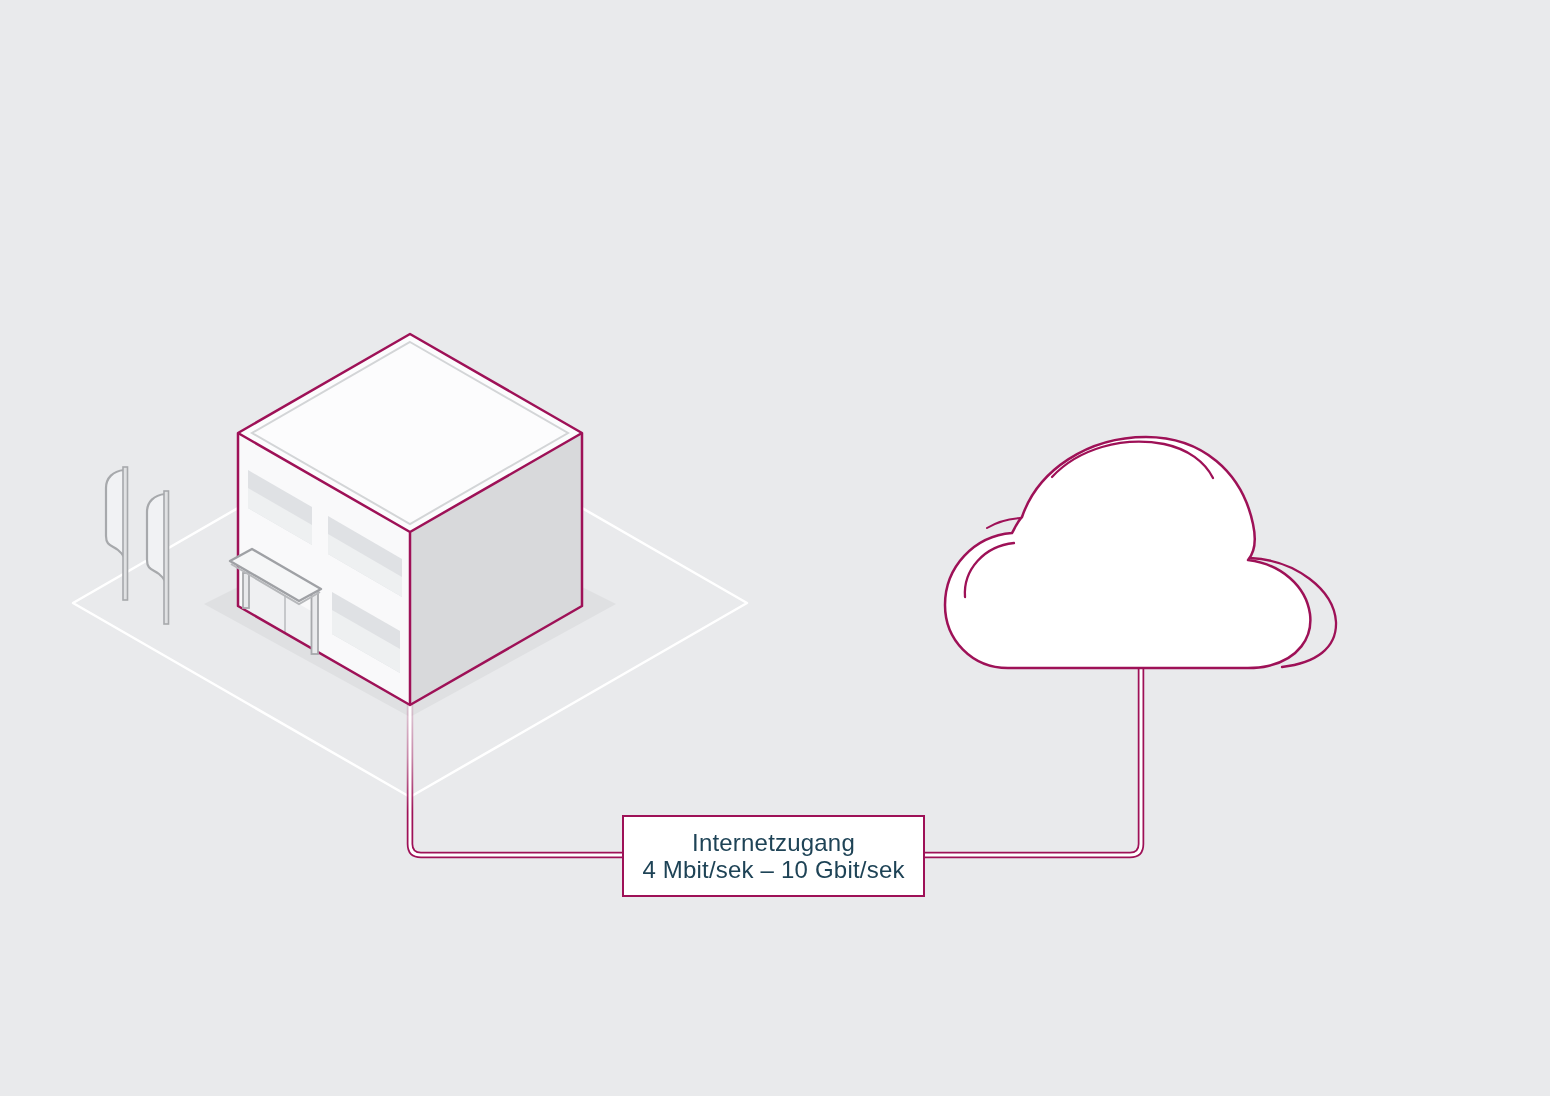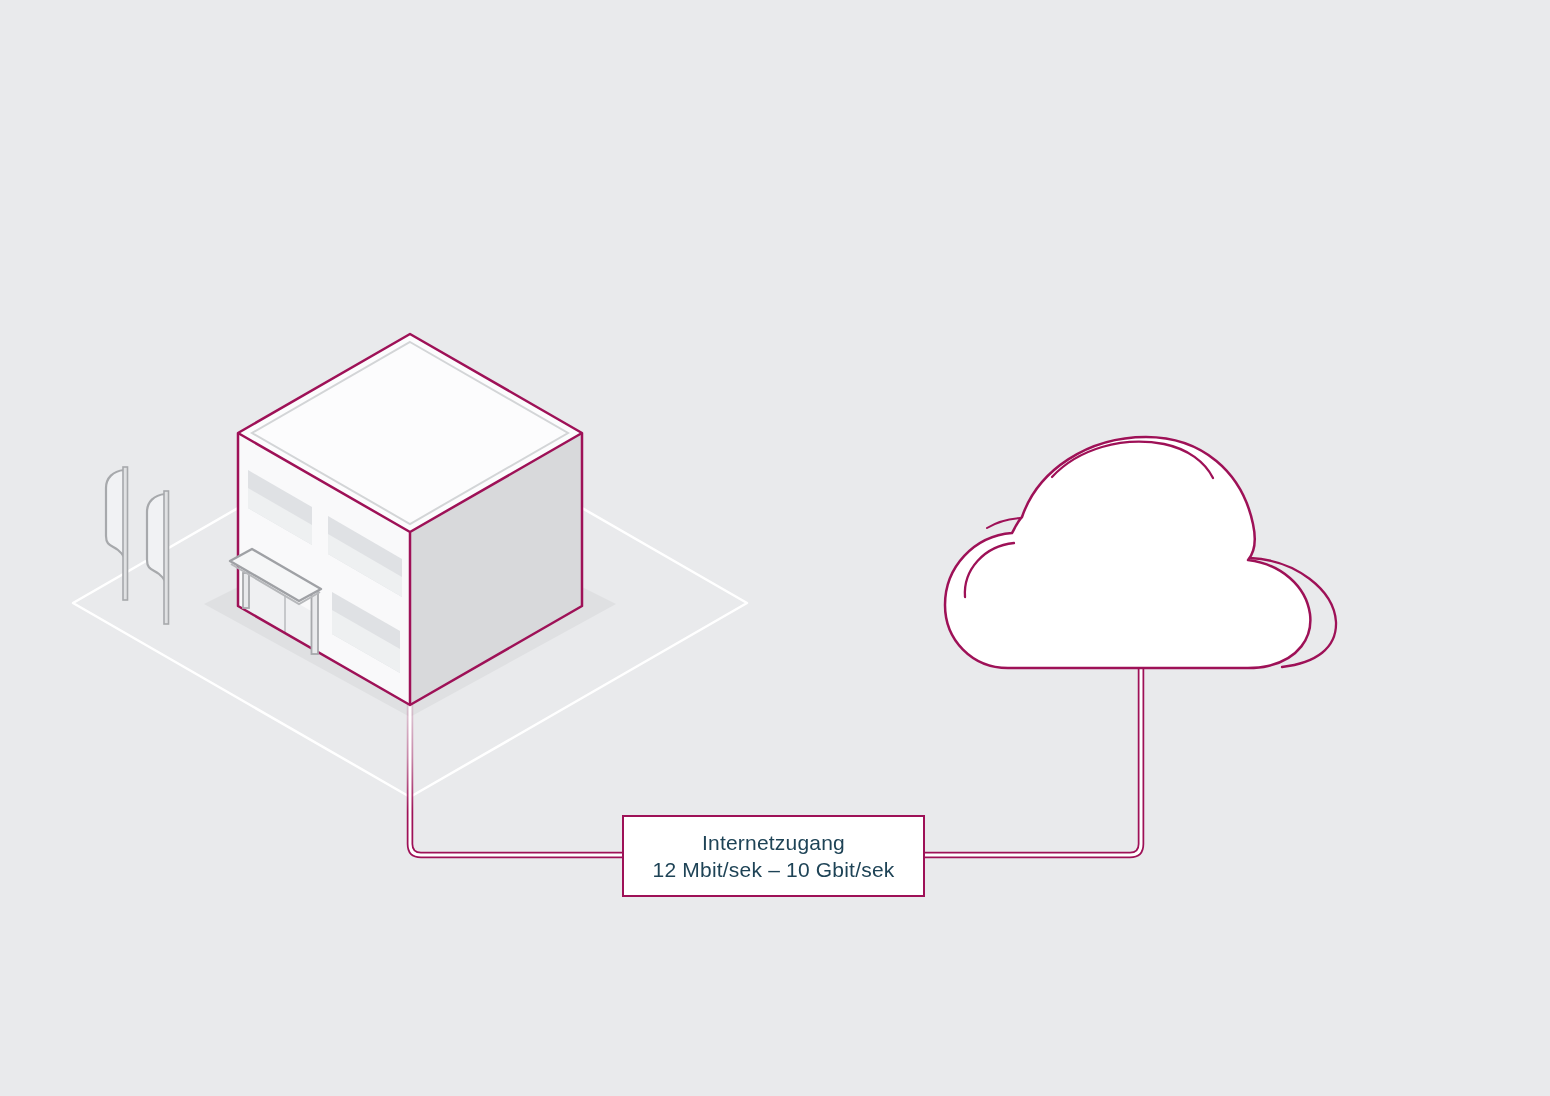--- a/index.html
+++ b/index.html
@@ -16,21 +16,21 @@
     overflow:hidden;
     font-family:"Liberation Sans", sans-serif;
   }
   .scene{position:absolute;left:0;top:0;width:1550px;height:1096px;}
   .label-box{
     position:absolute;left:622px;top:815px;width:303px;height:82px;
     background:var(--white);
     border:2.5px solid var(--accent);
     display:flex;flex-direction:column;align-items:center;justify-content:center;
     color:var(--text);
-    font-size:21px;line-height:27px;letter-spacing:0.2px;
+    font-size:24px;line-height:27px;letter-spacing:0.2px;
     text-align:center;
     z-index:2;
   }
 </style>
 </head>
 <body>
 
 <svg class="scene" width="1550" height="1096" viewBox="0 0 1550 1096" xmlns="http://www.w3.org/2000/svg">
   <defs>
     <linearGradient id="fadeLine" gradientUnits="userSpaceOnUse" x1="0" y1="702" x2="0" y2="812">
@@ -107,14 +107,14 @@
              C 1262 667.5 1255 668 1248 668
              Z" style="fill:var(--white);stroke:var(--accent);stroke-width:2.5;stroke-linejoin:round"></path>
     <path d="M 1052 477 C 1078 449 1122 436 1164 444 C 1188 449 1205 462 1213 478" style="fill:none;stroke:var(--accent);stroke-width:2.3;stroke-linecap:round"></path>
     <path d="M 965 597 C 963 570 984 546 1014 543" style="fill:none;stroke:var(--accent);stroke-width:2.3;stroke-linecap:round"></path>
     <path d="M 1020 518 C 1006 519 995 523 987 528" style="fill:none;stroke:var(--accent);stroke-width:2;stroke-linecap:round"></path>
   </g>
 </svg>
 
 <div class="label-box">
   <div>Internetzugang</div>
-  <div>12 Mbit/sek – 10 Gbit/sek</div>
+  <div>4 Mbit/sek – 10 Gbit/sek</div>
 </div>
 
 </body></html>

